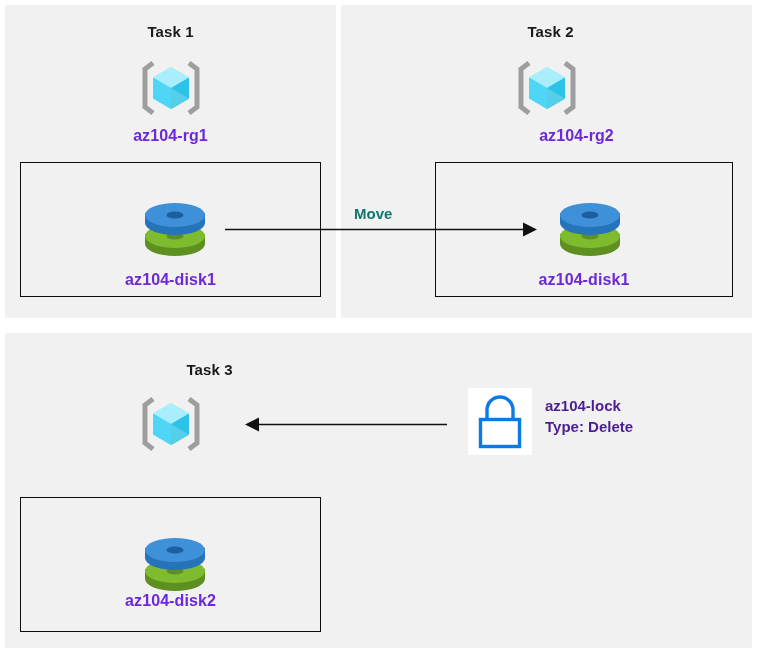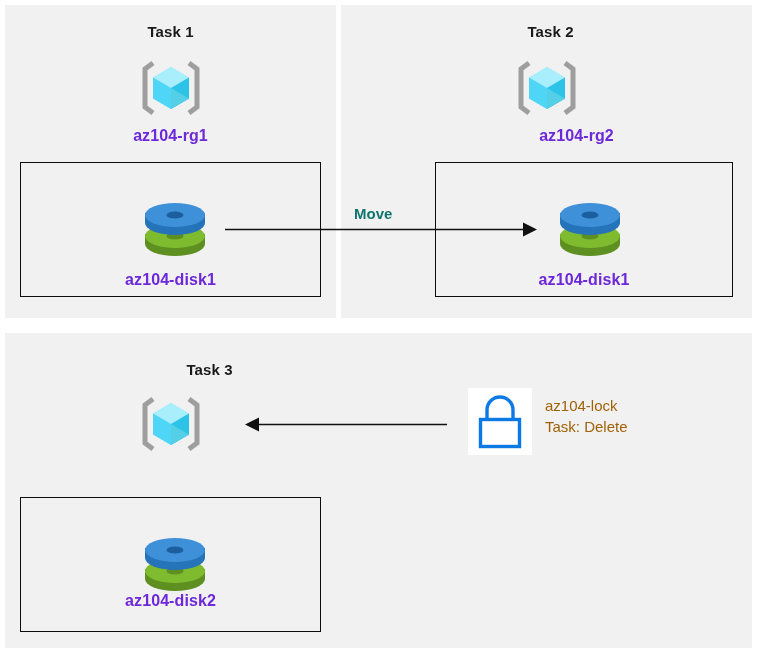--- a/index.html
+++ b/index.html
@@ -90,22 +90,22 @@
   .move-label {
     position: absolute;
     font-size: 15px;
     font-weight: bold;
     color: #0f766e;
     white-space: nowrap;
   }
   .lock-label {
     position: absolute;
     font-size: 15px;
-    font-weight: normal;
-    color: #a16207;
+    font-weight: bold;
+    color: #4c1d95;
     line-height: 1.42;
     white-space: nowrap;
     text-align: left;
   }
 </style>
 </head>
 <body>
 
 <div id="canvas">
 
@@ -216,21 +216,21 @@
 
     <div class="lock-tile" style="left:463px; top:55px; width:64px; height:67px;">
       <svg width="64" height="67" viewBox="0 0 64 67" xmlns="http://www.w3.org/2000/svg">
         <path d="M19 32 L19 22 A13 13 0 0 1 45 22 L45 32" stroke="#0c7ae5" stroke-width="3.4" fill="none"></path>
         <rect x="12.5" y="31.5" width="39" height="27" stroke="#0c7ae5" stroke-width="3.4" fill="none"></rect>
       </svg>
     </div>
 
     <div class="lock-label" style="left:540px; top:62px;">
       <div>az104-lock</div>
-      <div>Task: Delete</div>
+      <div>Type: Delete</div>
     </div>
   </div>
 
   <svg class="arrow-svg" style="left:0; top:0;" width="757" height="653">
     <line class="arrow-line" x1="225" y1="229.5" x2="523" y2="229.5"></line>
     <polygon class="arrow-head" points="523,222.5 537,229.5 523,236.5"></polygon>
   </svg>
 
   <div class="move-label" style="left:354px; top:205px;">Move</div>
 

